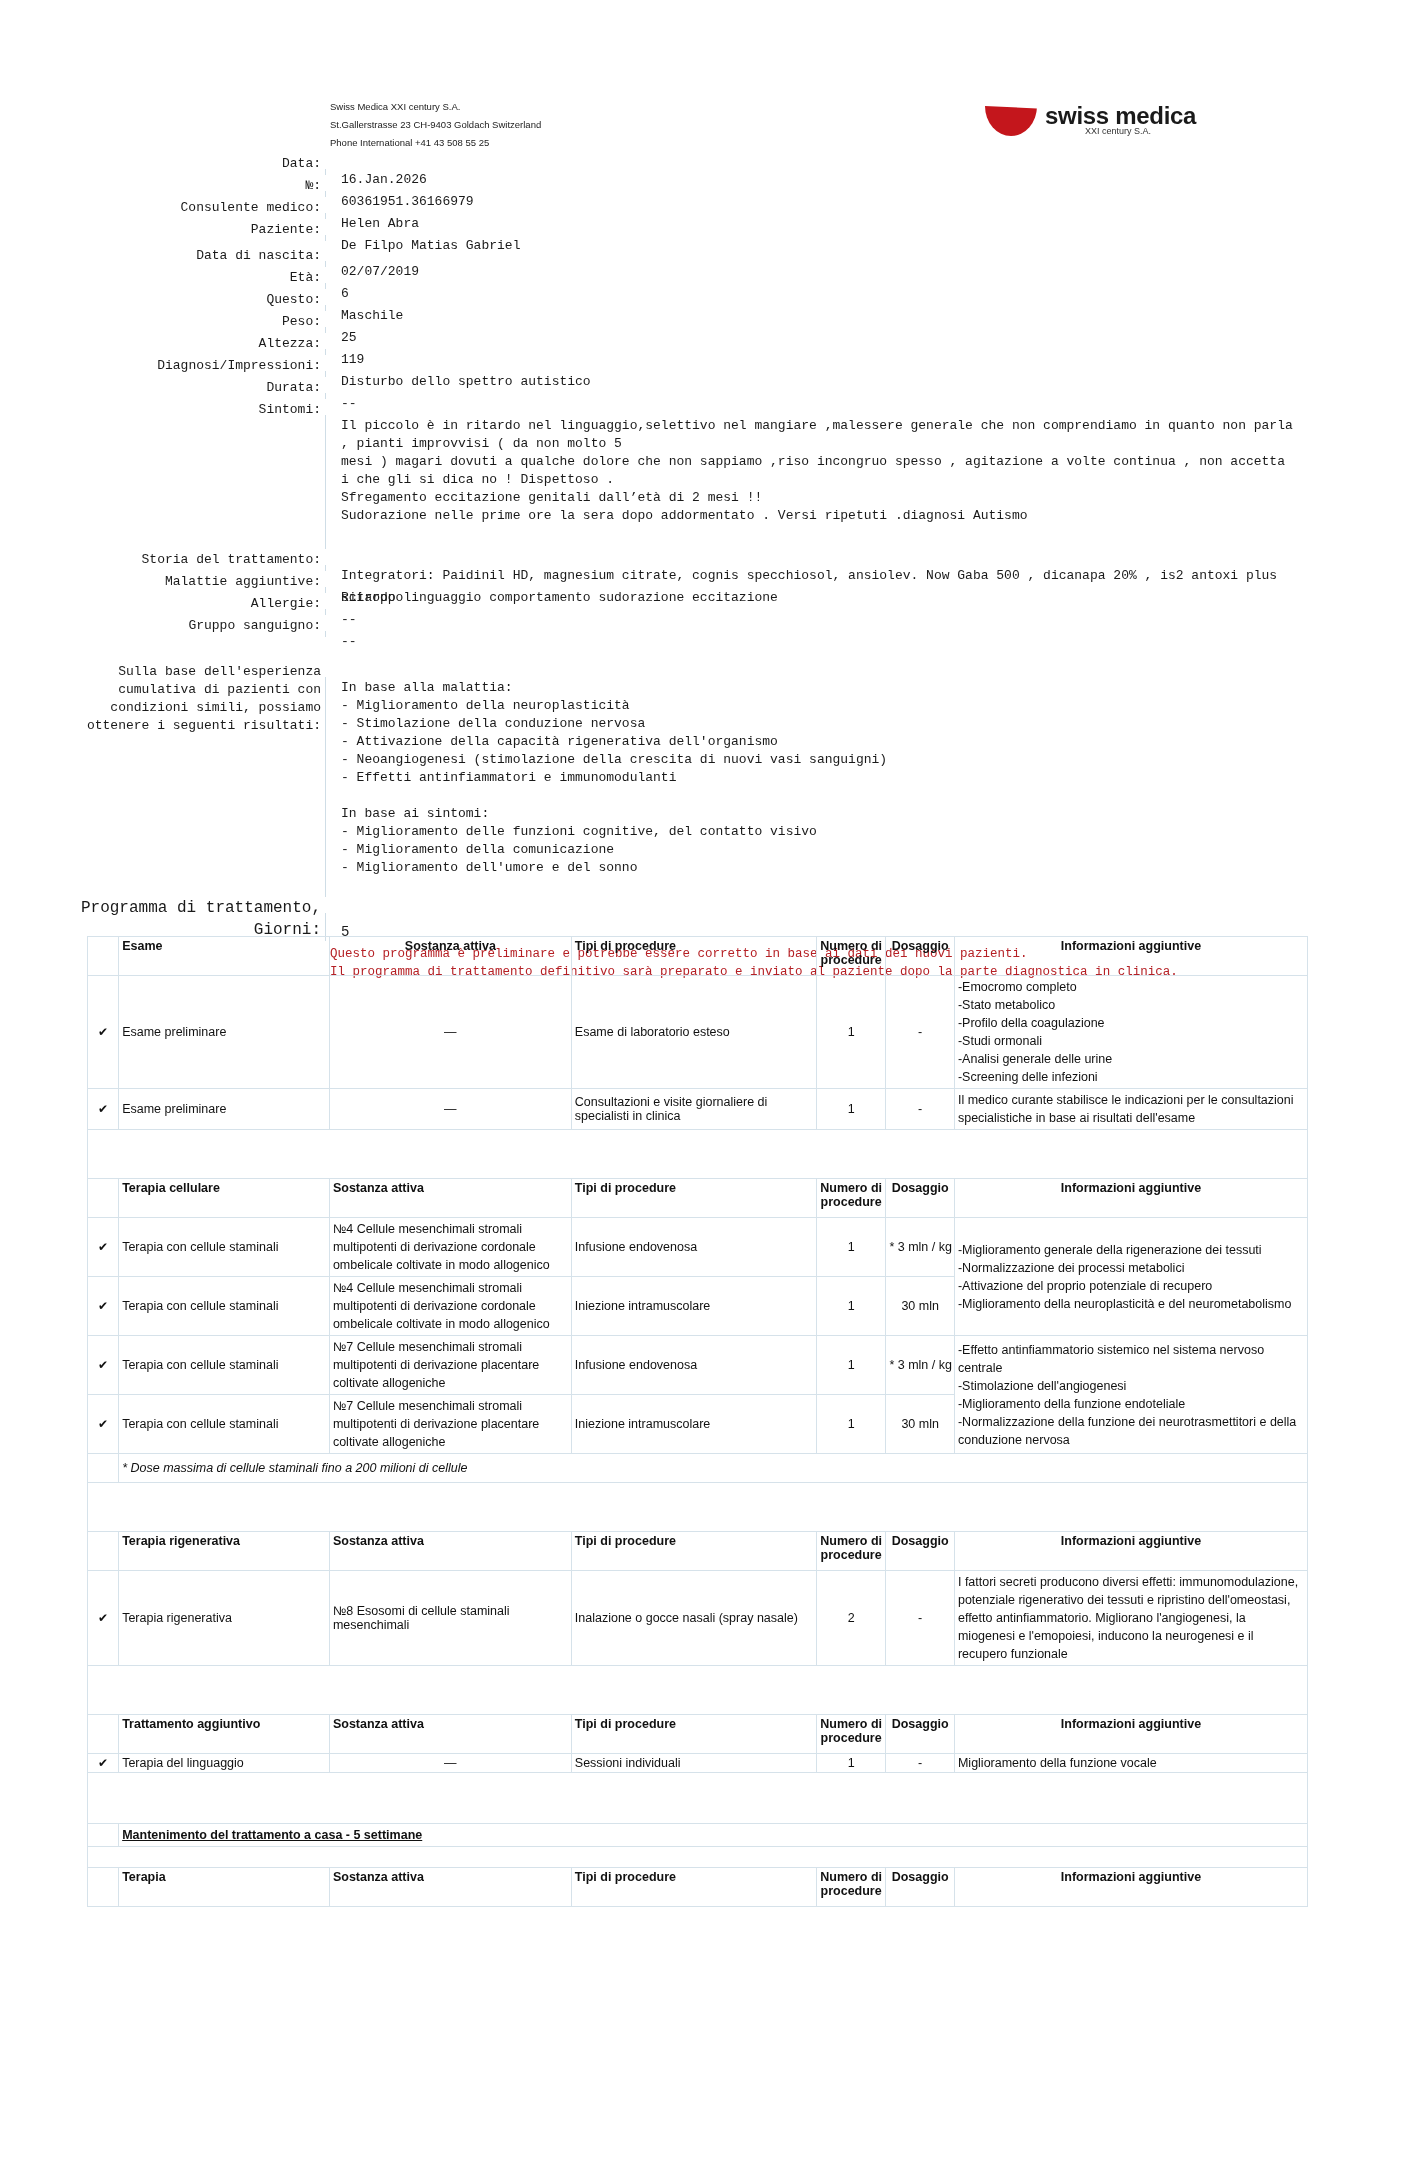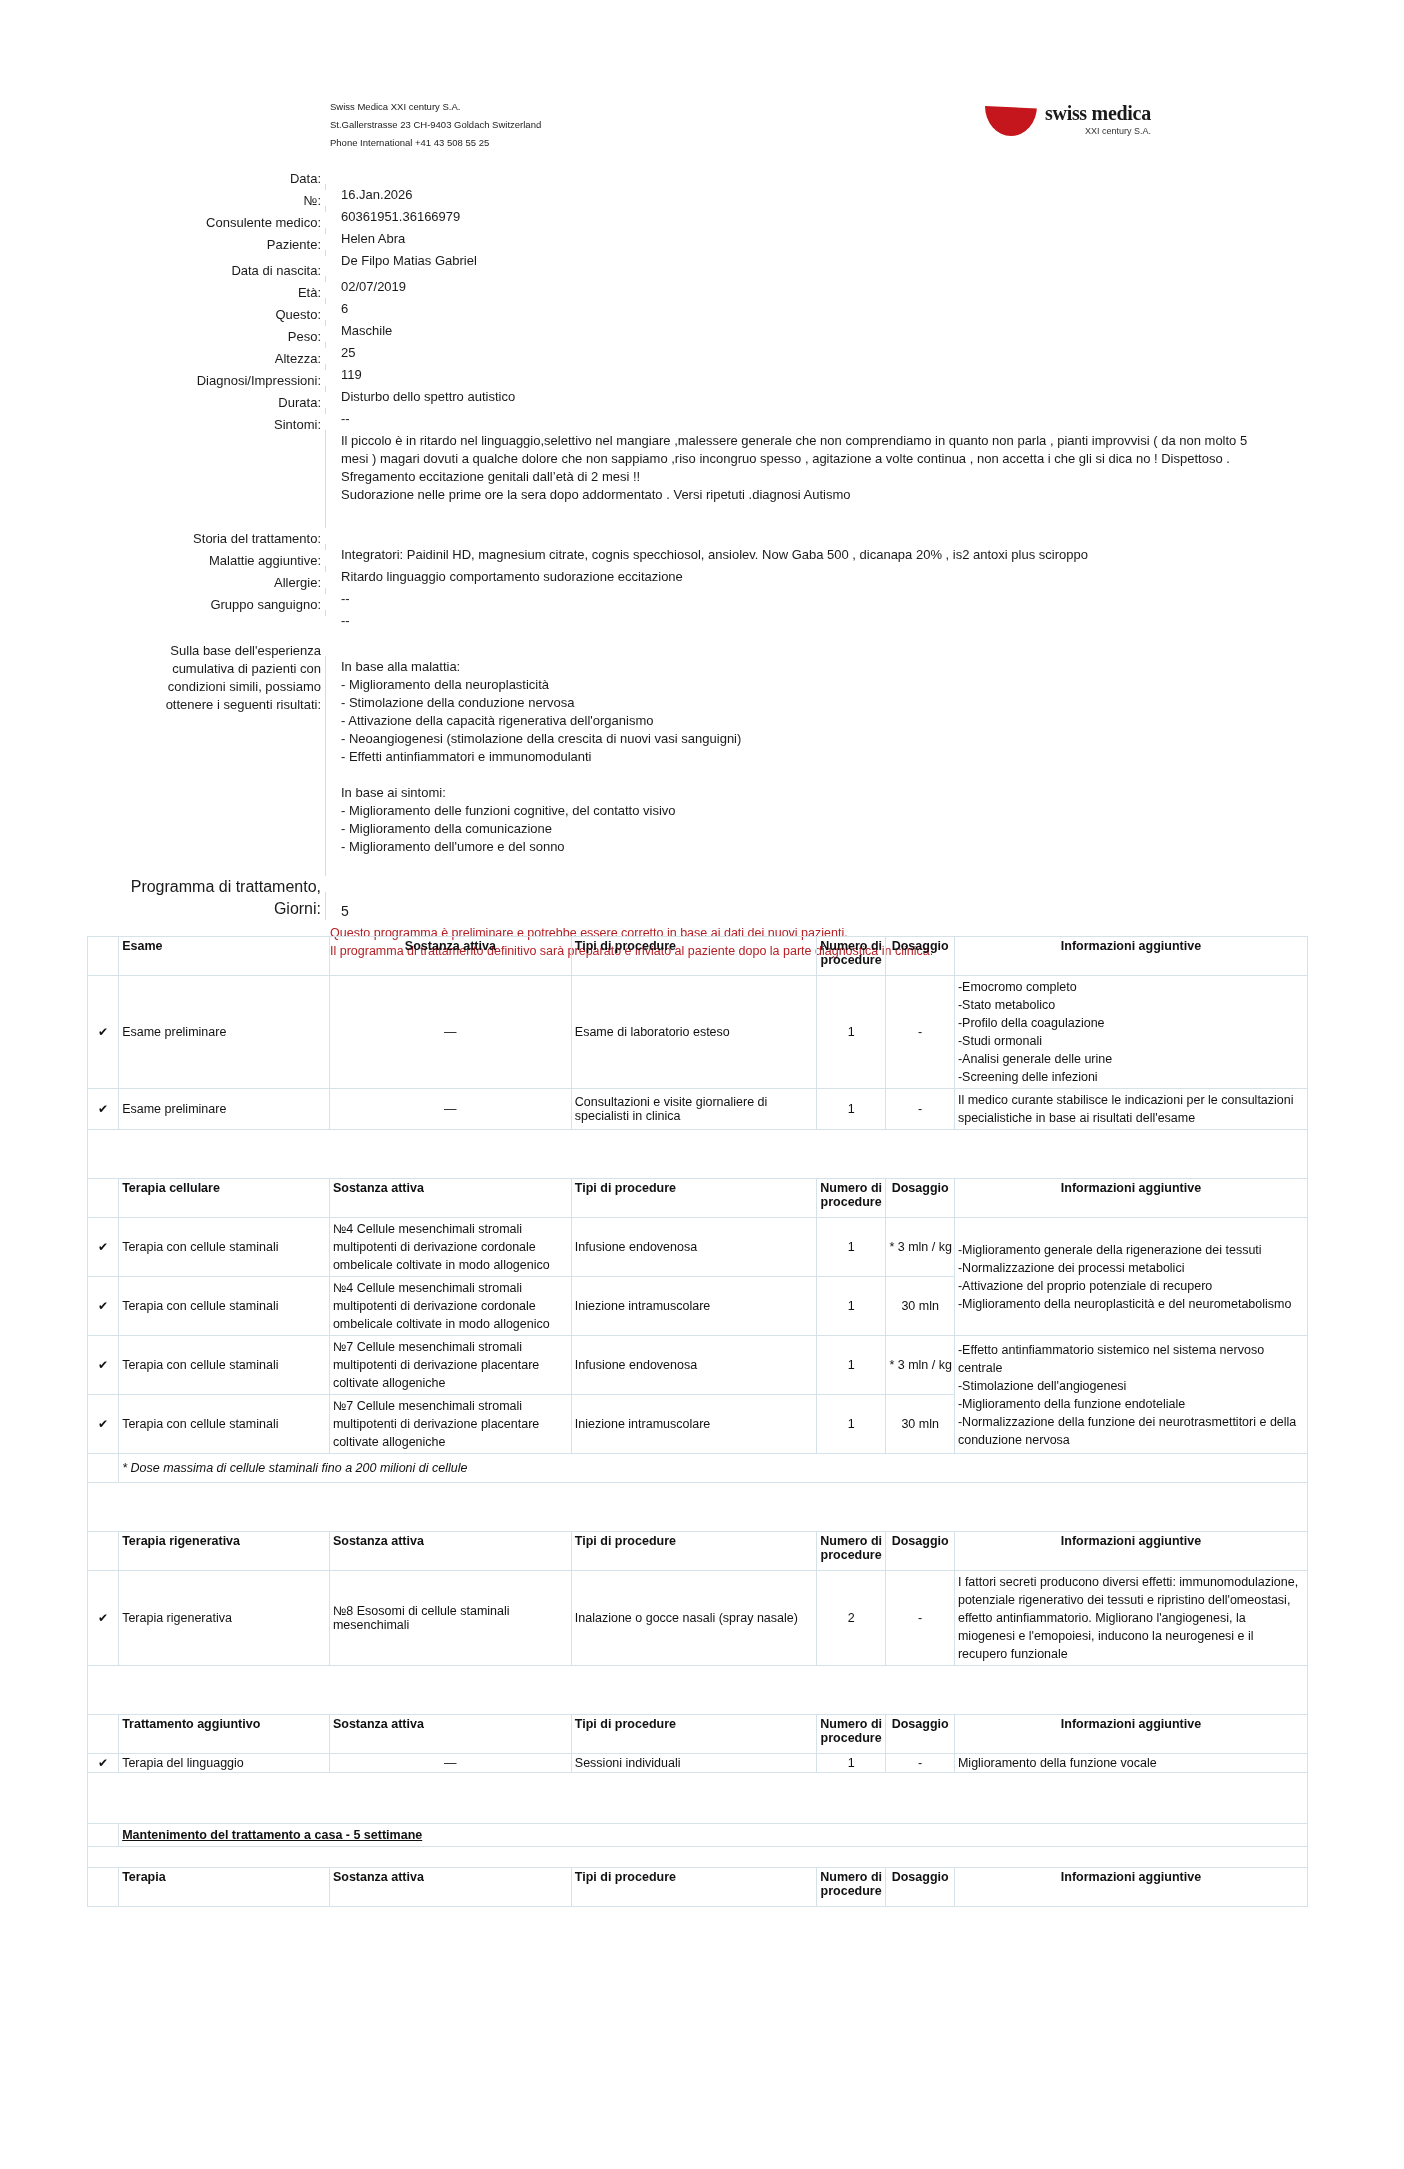--- a/index.html
+++ b/index.html
@@ -3,24 +3,24 @@
 <meta charset="utf-8">
 <style>
   html, body { margin: 0; padding: 0; background: #ffffff; }
   body { width: 1404px; height: 2169px; position: relative; font-family: "Liberation Sans", sans-serif; color: #111; overflow: hidden; }
 
   .company { position: absolute; left: 330px; top: 98px; font-size: 9.5px; line-height: 18px; color: #222; }
   .company div { white-space: nowrap; }
 
   .logo { position: absolute; left: 985px; top: 104px; width: 200px; height: 40px; }
   .logo .bowl { position: absolute; left: 0; top: 2px; width: 52px; height: 30px; background: #c4161c; border-radius: 0 0 26px 26px / 0 0 30px 30px; clip-path: polygon(0 0, 100% 8%, 100% 100%, 0 100%); }
-  .logo .name { position: absolute; left: 60px; top: -2px; font-size: 20px; font-weight: bold; color: #1a1a1a; letter-spacing: -0.3px; white-space: nowrap; font-family: Liberation Serif, serif; }
+  .logo .name { position: absolute; left: 60px; top: -2px; font-size: 24px; font-weight: bold; color: #1a1a1a; letter-spacing: -0.3px; white-space: nowrap; }
   .logo .sub { position: absolute; left: 100px; top: 22px; font-size: 9px; color: #333; white-space: nowrap; }
 
-  .info { position: absolute; left: 0; top: 168px; width: 1312px; font-family: Liberation Sans, sans-serif; font-size: 13px; }
+  .info { position: absolute; left: 0; top: 153px; width: 1312px; font-family: Liberation Mono, monospace; font-size: 13px; }
   .irow { display: flex; }
   .ilabel { width: 325px; text-align: right; padding-right: 4px; box-sizing: border-box; color: #1a1a1a; }
   .ivalue { flex: 0 0 auto; width: 970px; border-left: 1px solid #cfdde6; padding-left: 15px; box-sizing: border-box; color: #1a1a1a; margin-top: 16px; }
   .irow.small { height: 22px; line-height: 22px; }
   .multiline { line-height: 18px; padding-top: 2px; }
 
   .prog-row { display: flex; font-size: 16px; }
   .prog-row .ilabel { font-size: 16px; line-height: 22px; }
   .warn { color: #b52025; font-size: 12.5px; line-height: 18px; padding-left: 330px; }
 

